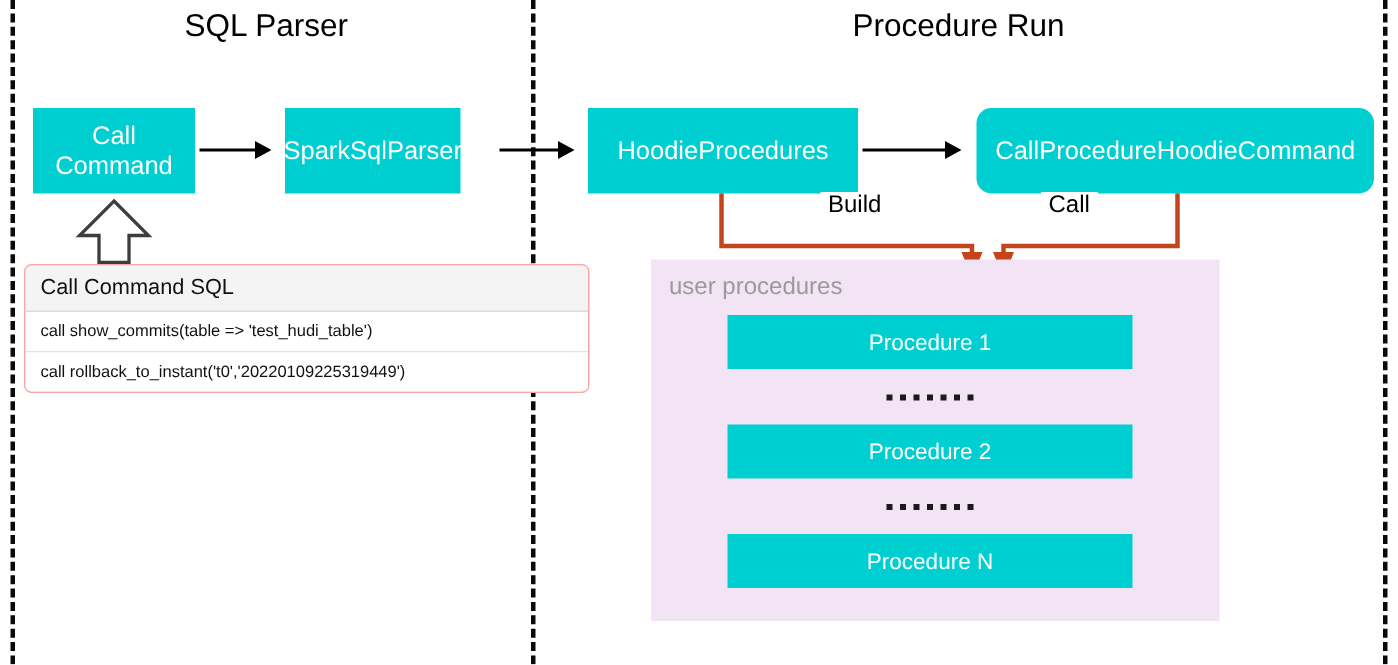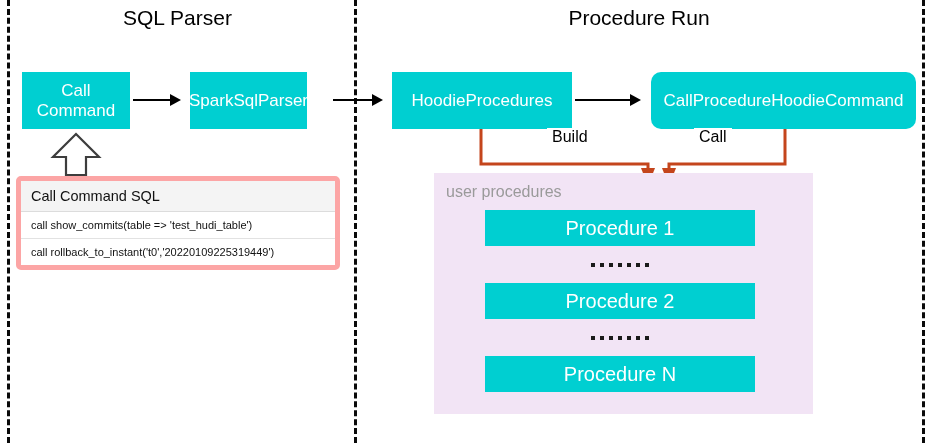--- a/index.html
+++ b/index.html
@@ -88,22 +88,22 @@
     top: 131px;
     width: 52px;
     height: 46px;
   }
 
   
   #sql-card {
     position: absolute;
     left: 16px;
     top: 176px;
-    width: 324px;
-    border: 5px solid #fca5a5;
+    width: 377px;
+    border: 1px solid #fca5a5;
     border-radius: 5px;
     background: #ffffff;
     box-sizing: border-box;
     overflow: hidden;
   }
   #sql-card-header {
     background: #f4f4f4;
     border-bottom: 1px solid #dcdcdc;
     padding: 7px 10px;
     font-size: 14.5px;
@@ -159,21 +159,21 @@
   .proc-box {
     position: absolute;
     left: 51px;
     width: 270px;
     height: 36px;
     background: #00CFD1;
     color: #ffffff;
     display: flex;
     align-items: center;
     justify-content: center;
-    font-size: 20px;
+    font-size: 15px;
     box-sizing: border-box;
   }
   #proc-box-0 { top: 37px; }
   #proc-box-1 { top: 110px; }
   #proc-box-2 { top: 183px; }
 
   .dots-row {
     position: absolute;
     left: 51px;
     width: 270px;

